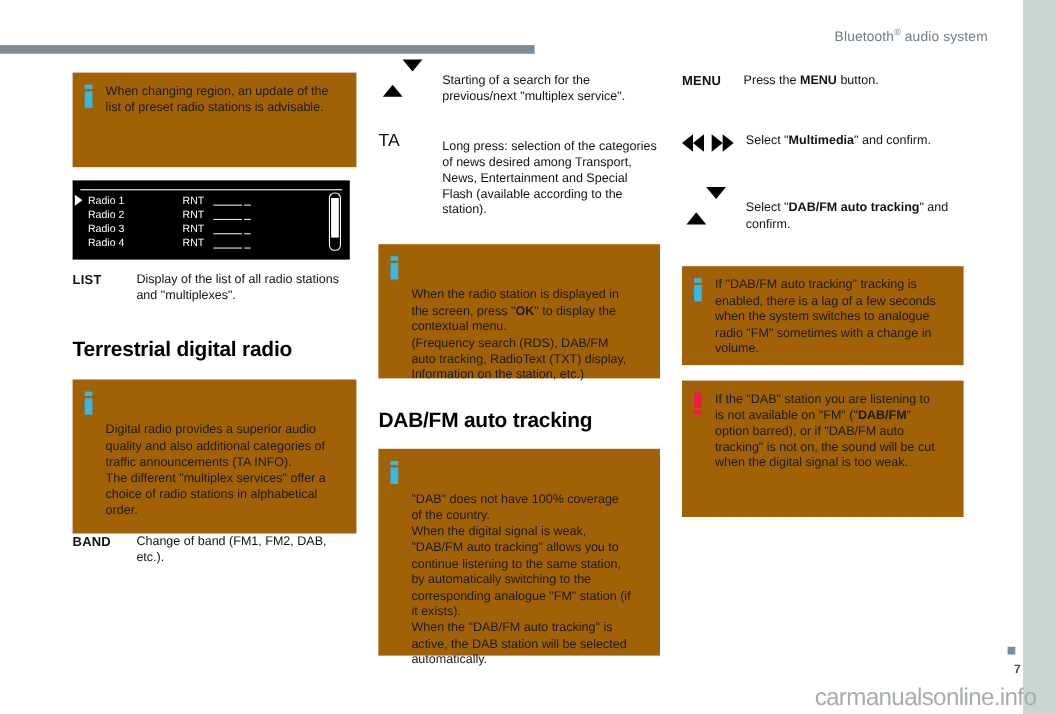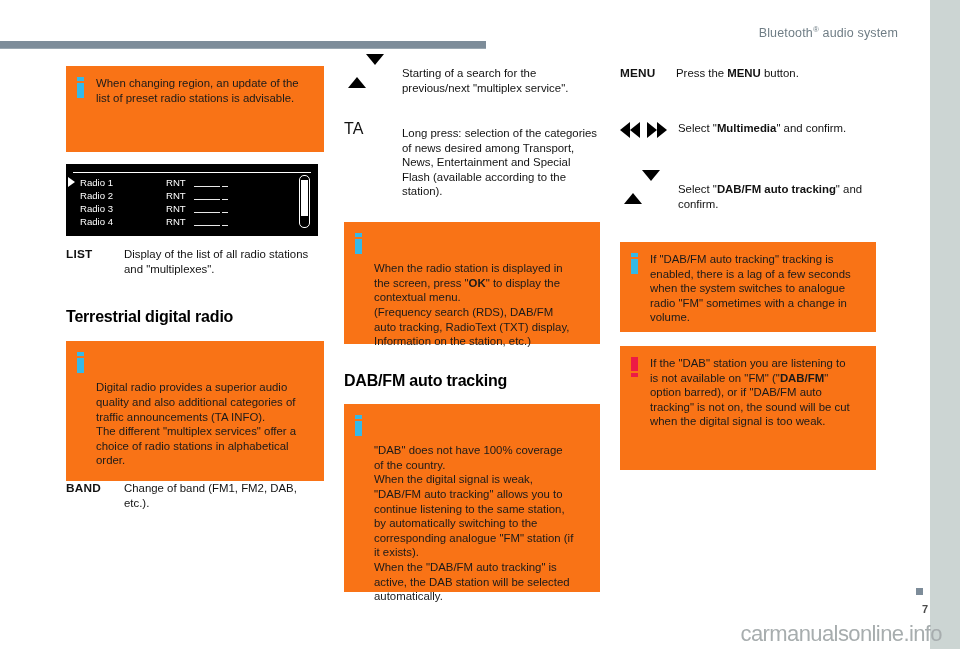--- a/index.html
+++ b/index.html
@@ -58,21 +58,21 @@
     position: absolute;
     top: 66px;
     width: 258px;
   }
   .col-1 { left: 66px; }
   .col-2 { left: 344px; width: 256px; }
   .col-3 { left: 620px; width: 256px; }
 
   
   .note {
-    background: #f97316;
+    background: #a16207;
     position: relative;
     padding: 10px 25px 10px 30px;
     box-sizing: border-box;
     font-size: 11.4px;
     line-height: 14.6px;
     color: #1a1a1a;
   }
   .note .ico {
     position: absolute;
     left: 11px;
@@ -240,21 +240,21 @@
   }
   .icon-seek .tri-r {
     width: 0; height: 0;
     border-left: 10px solid #000000;
     border-top: 8px solid transparent;
     border-bottom: 8px solid transparent;
   }
   .icon-seek .gap { width: 5px; }
 
   h2.section {
-    font-size: 16px;
+    font-size: 19px;
     font-weight: bold;
     margin: 0;
     letter-spacing: -0.2px;
     color: #000;
   }
 
   
   .page-marker {
     position: absolute;
     right: 37px;

